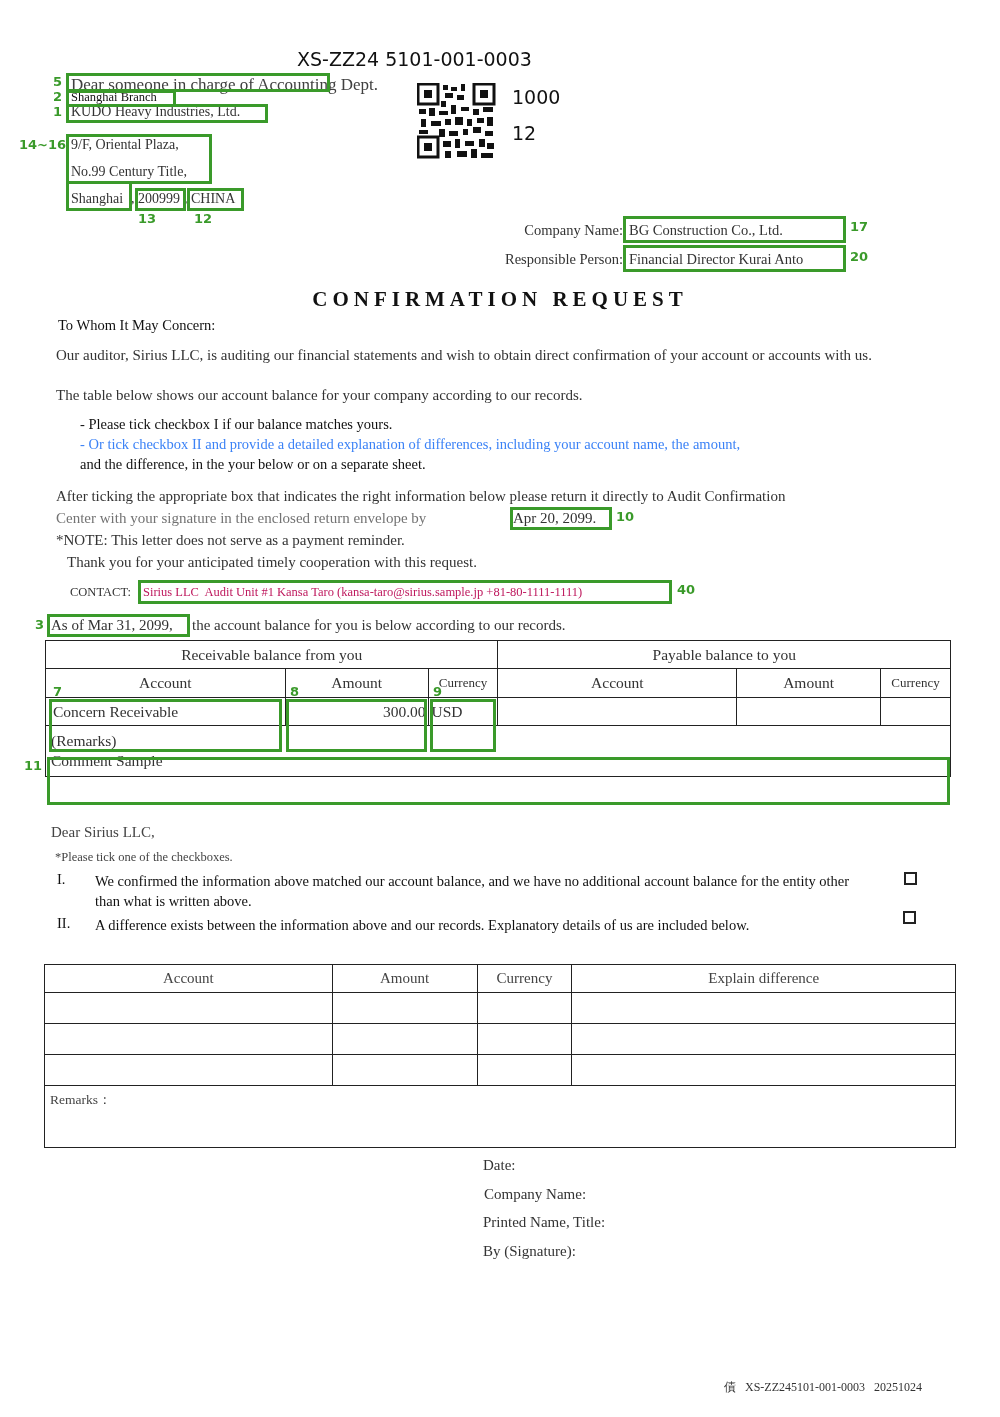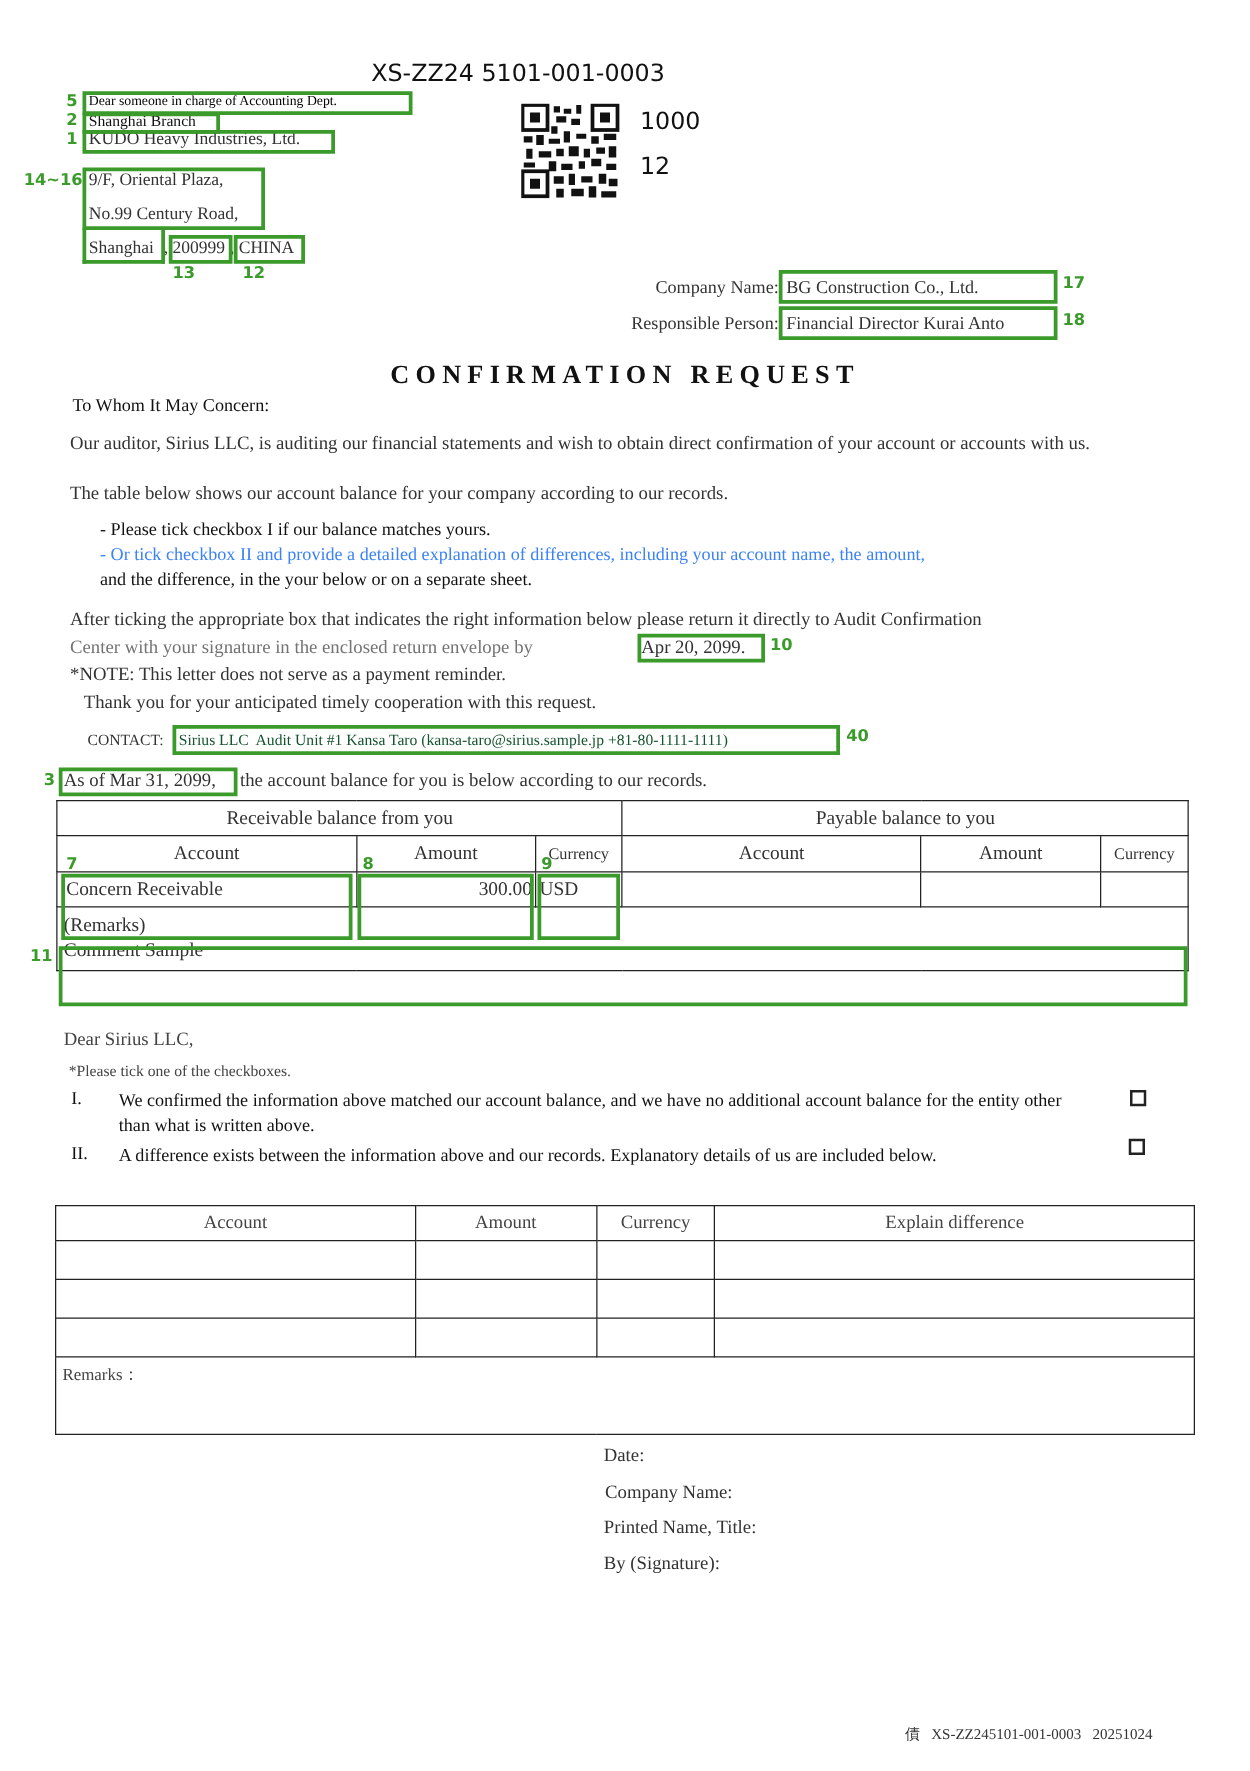--- a/index.html
+++ b/index.html
@@ -61,34 +61,34 @@
     <rect x="70" y="60" width="7" height="6"></rect>
       <rect x="28" y="68" width="6" height="7"></rect>
       <rect x="40" y="68" width="10" height="6"></rect>
     <rect x="54" y="66" width="6" height="9"></rect>
       <rect x="64" y="70" width="12" height="5"></rect>
   </g>
 </svg>
 <div class="abs sans" style="left:512px;top:86px;font-size:19px;color:#111;">1000</div>
 <div class="abs sans" style="left:512px;top:122px;font-size:19px;color:#111;">12</div>
 
-<div class="abs" style="left:71px;top:75px;font-size:11px;color:#000000;">Dear someone in charge of Accounting Dept.</div>
+<div class="abs" style="left:71px;top:75px;font-size:17px;color:#404040;">Dear someone in charge of Accounting Dept.</div>
 <div class="box" style="left:66px;top:73px;width:264px;height:19px;"></div>
 <div class="tag" style="left:53px;top:74px;">5</div>
 
 <div class="abs" style="left:71px;top:90px;font-size:12.5px;color:#111;">Shanghai Branch</div>
 <div class="box" style="left:66px;top:90px;width:110px;height:17px;"></div>
 <div class="tag" style="left:53px;top:89px;">2</div>
 
 <div class="abs" style="left:71px;top:104px;font-size:14px;color:#333;">KUDO Heavy Industries, Ltd.</div>
 <div class="box" style="left:66px;top:104px;width:202px;height:19px;"></div>
 <div class="tag" style="left:53px;top:104px;">1</div>
 
 <div class="abs" style="left:71px;top:137px;font-size:14px;color:#333;">9/F, Oriental Plaza,</div>
-<div class="abs" style="left:71px;top:164px;font-size:14px;color:#333;">No.99 Century Road,</div>
+<div class="abs" style="left:71px;top:164px;font-size:14px;color:#333;">No.99 Century Title,</div>
 <div class="abs" style="left:71px;top:191px;font-size:14px;color:#333;">Shanghai</div>
 <div class="abs" style="left:131px;top:191px;font-size:14px;color:#333;">,</div>
 <div class="abs" style="left:138px;top:191px;font-size:14px;color:#333;">200999</div>
 <div class="abs" style="left:184px;top:191px;font-size:14px;color:#333;">,</div>
 <div class="abs" style="left:191px;top:191px;font-size:14px;color:#333;">CHINA</div>
 <div class="box" style="left:66px;top:134px;width:146px;height:50px;"></div>
 <div class="box" style="left:66px;top:182px;width:66px;height:29px;border-top:none;"></div>
 <div class="tag" style="left:19px;top:137px;">14~16</div>
 <div class="box" style="left:135px;top:188px;width:51px;height:23px;"></div>
 <div class="tag" style="left:138px;top:211px;">13</div>
@@ -96,42 +96,42 @@
 <div class="tag" style="left:194px;top:211px;">12</div>
 
 <div class="abs" style="right:377px;top:222px;font-size:14.5px;color:#333;">Company Name:</div>
 <div class="abs" style="left:629px;top:222px;font-size:14.5px;color:#333;">BG Construction Co., Ltd.</div>
 <div class="box" style="left:623px;top:216px;width:223px;height:27px;"></div>
 <div class="tag" style="left:850px;top:219px;">17</div>
 
 <div class="abs" style="right:377px;top:251px;font-size:14.5px;color:#333;">Responsible Person:</div>
 <div class="abs" style="left:629px;top:251px;font-size:14.5px;color:#333;">Financial Director Kurai Anto</div>
 <div class="box" style="left:623px;top:245px;width:223px;height:27px;"></div>
-<div class="tag" style="left:850px;top:249px;">18</div>
+<div class="tag" style="left:850px;top:249px;">20</div>
 
 <div class="abs" style="left:0;width:1000px;top:287px;text-align:center;font-size:21px;font-weight:bold;letter-spacing:5px;color:#111;">CONFIRMATION REQUEST</div>
 
 <div class="abs" style="left:58px;top:317px;font-size:14.5px;color:#111;">To Whom It May Concern:</div>
 <div class="abs" style="left:56px;top:344px;width:880px;font-size:15px;line-height:22px;color:#333;">Our auditor, Sirius LLC, is auditing our financial statements and wish to obtain direct confirmation of your account or accounts with us.</div>
 <div class="abs" style="left:56px;top:387px;font-size:15px;color:#333;">The table below shows our account balance for your company according to our records.</div>
 <div class="abs" style="left:80px;top:416px;font-size:14.5px;color:#111;">- Please tick checkbox I if our balance matches yours.</div>
 <div class="abs" style="left:80px;top:436px;font-size:14.5px;color:#3b82f6;">- Or tick checkbox II and provide a detailed explanation of differences, including your account name, the amount,</div>
 <div class="abs" style="left:80px;top:456px;font-size:14.5px;color:#111;">and the difference, in the your below or on a separate sheet.</div>
 
 <div class="abs" style="left:56px;top:488px;font-size:15px;color:#333;white-space:nowrap;">After ticking the appropriate box that indicates the right information below please return it directly to Audit Confirmation</div>
 <div class="abs" style="left:56px;top:510px;font-size:15px;color:#737373;white-space:nowrap;">Center with your signature in the enclosed return envelope by</div>
 <div class="abs" style="left:513px;top:510px;font-size:15px;color:#333;">Apr 20, 2099.</div>
 <div class="box" style="left:510px;top:507px;width:102px;height:23px;"></div>
 <div class="tag" style="left:616px;top:509px;">10</div>
 
 <div class="abs" style="left:56px;top:532px;font-size:15px;color:#333;">*NOTE: This letter does not serve as a payment reminder.</div>
 <div class="abs" style="left:67px;top:554px;font-size:15px;color:#333;">Thank you for your anticipated timely cooperation with this request.</div>
 
 <div class="abs" style="left:70px;top:585px;font-size:12.5px;color:#333;">CONTACT:</div>
-<div class="abs" style="left:143px;top:585px;font-size:12.5px;color:#14532d;white-space:pre;">Sirius LLC  Audit Unit #1 Kansa Taro (kansa-taro@sirius.sample.jp +81-80-1111-1111)</div>
+<div class="abs" style="left:143px;top:585px;font-size:12.5px;color:#be185d;white-space:pre;">Sirius LLC  Audit Unit #1 Kansa Taro (kansa-taro@sirius.sample.jp +81-80-1111-1111)</div>
 <div class="box" style="left:138px;top:580px;width:534px;height:24px;"></div>
 <div class="tag" style="left:677px;top:582px;">40</div>
 
 <div class="abs" style="left:51px;top:617px;font-size:15px;color:#333;">As of Mar 31, 2099,</div>
 <div class="abs" style="left:192px;top:617px;font-size:15px;color:#333;">the account balance for you is below according to our records.</div>
 <div class="box" style="left:47px;top:614px;width:143px;height:23px;"></div>
 <div class="tag" style="left:35px;top:617px;">3</div>
 
 <table class="abs" style="left:45px;top:640px;width:906px;font-size:15.5px;color:#333;">
   <colgroup>

